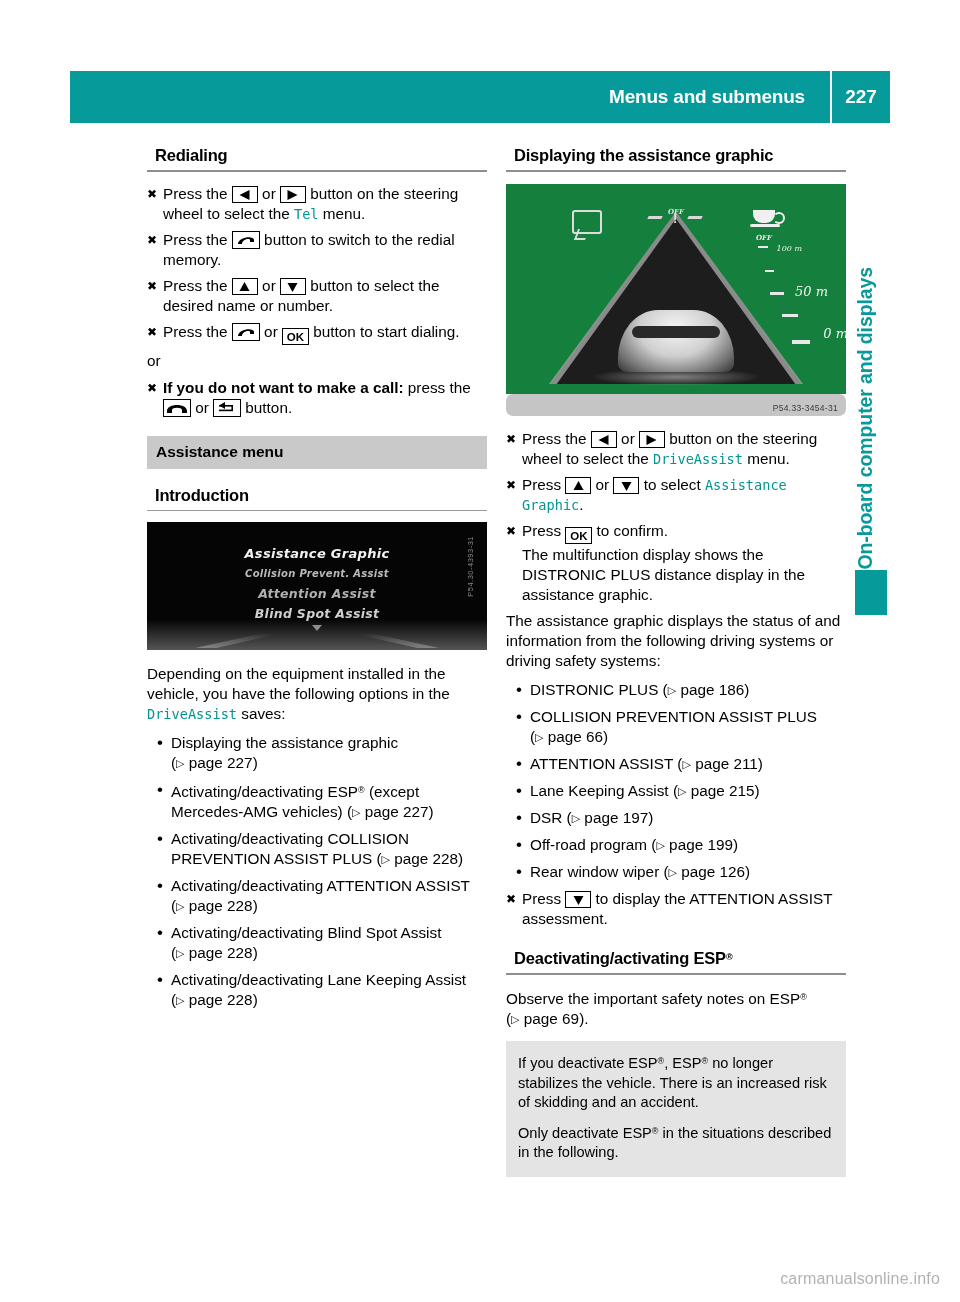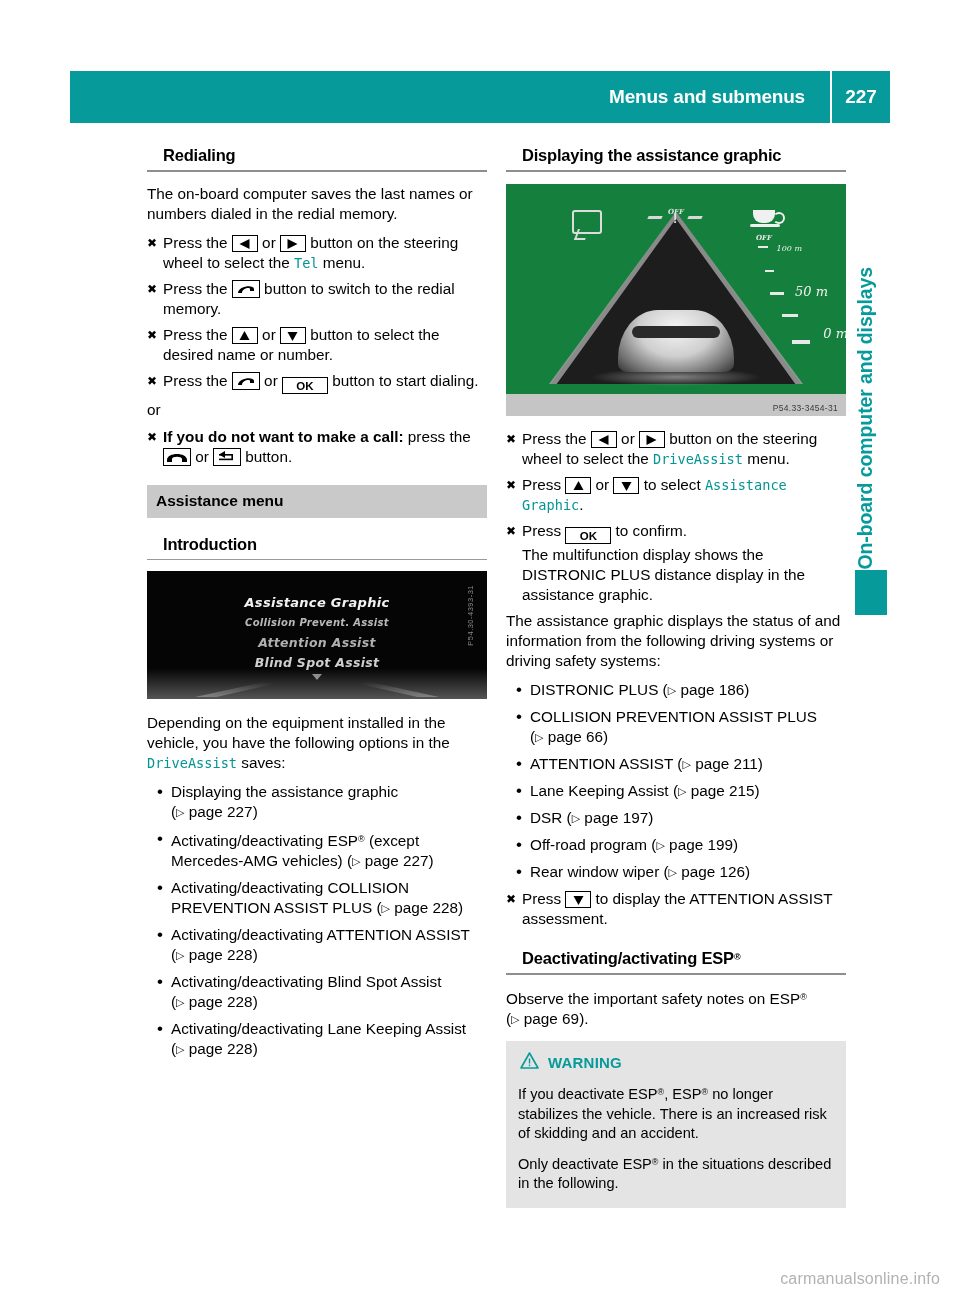--- a/index.html
+++ b/index.html
@@ -49,21 +49,21 @@
 
   
   .col{
     position:absolute; top:145px; width:340px;
     font-size:15.3px; line-height:20px;
   }
   .col-left{ left:147px; }
   .col-right{ left:506px; }
 
   h2.section-head{
-    font-size:16.5px; font-weight:bold; margin:0 0 5px 16px;
+    font-size:16.5px; font-weight:bold; margin:0 0 5px 8px;
     letter-spacing:-0.2px;
   }
   .rule{ height:2px; background:#8e8e8e; margin:0 0 12px 0; }
   .rule-thin{ height:1px; background:#9a9a9a; margin:0 0 11px 0; }
 
   p.para{ margin:0 0 9px 0; }
 
   
   .grey-head{
     background:#c9c9c9; padding:6px 9px 7px 9px;
@@ -105,21 +105,21 @@
     border:1.6px solid #000;
     background:#fff;
     vertical-align:-4px;
     text-align:center;
     line-height:1;
     box-sizing:border-box;
   }
   .key-arrow{ width:26px; height:17px; padding-top:2px; }
   .key-arrow svg{ display:block; margin:0 auto; }
   .key-ok{
-    width:46px; height:17px; font-size:11.5px; font-weight:600;
+    width:27px; height:17px; font-size:11.5px; font-weight:600;
     padding-top:3px; font-family:"Liberation Sans", sans-serif;
   }
   .key-ico{ width:28px; height:18px; padding-top:1px; }
   .key-ico svg{ display:block; margin:0 auto; }
 
   
   .pref{ white-space:nowrap; }
   .tri{ font-size:11px; vertical-align:1px; }
 
   sup.reg{ font-size:9px; vertical-align:4px; }
@@ -169,20 +169,21 @@
     width:340px; height:232px; margin:0 0 13px 0; position:relative;
     background:#ffffff;
   }
   .fig2-img{
     position:absolute; left:0; top:0; width:340px; height:210px;
     background:#15803d; overflow:hidden;
   }
   .fig2-cap{
     position:absolute; left:0; bottom:0; width:340px; height:22px;
     background:#c5c5c5;
+    border-radius:7px;
   }
   .fig2-cap span{
     position:absolute; right:8px; top:4px;
     font-size:8.5px; color:#3a3a3a; letter-spacing:0.3px;
   }
   .road-tri{
     position:absolute; left:50%; top:28px; margin-left:-125px;
     width:250px; height:172px;
     background:#1d1d1d;
     clip-path:polygon(50% 0%, 100% 100%, 0% 100%);
@@ -301,21 +302,20 @@
 <div class="side-tab">
   <div class="side-tab-text">On-board computer and displays</div>
 </div>
 <div class="side-marker"></div>
 
 <div class="col col-left">
 
   <h2 class="section-head">Redialing</h2>
   <div class="rule"></div>
 
-  <p class="para">The on-board computer saves the last names or numbers dialed in the redial memory.</p>
 
   <div id="left-steps">
       <div class="step">
         <div class="step-bullet">✖</div>
         <div class="step-body">Press the <span class="key key-arrow"><svg width="13" height="12" viewBox="0 0 12 12">
               <path d="M11 1 L1 6 L11 11 Z" fill="#000"></path>
             </svg></span> or <span class="key key-arrow"><svg width="13" height="12" viewBox="0 0 12 12">
               <path d="M1 1 L11 6 L1 11 Z" fill="#000"></path>
             </svg></span> button on the steering wheel to select the <span class="menu-name">Tel</span> menu.</div>
       </div>
@@ -518,28 +518,18 @@
             </svg></span> to display the ATTENTION ASSIST assessment.</div>
       </div>
     </div>
 
   <h2 class="section-head" style="margin-top:18px;">Deactivating/activating ESP<sup class="reg">®</sup></h2>
   <div class="rule"></div>
 
   <p class="para"><span>Observe the important safety notes on ESP<sup class="reg">®</sup> (</span><span class="pref"><span class="tri">▷</span> page 69</span><span>).</span></p>
 
   <div class="warn-box">
-    <div class="warn-head">
-      <span class="warn-ico">
-        <svg width="19" height="17" viewBox="0 0 19 17">
-          <path d="M9.5 1 L18 16 L1 16 Z" fill="none" stroke="#079a9a" stroke-width="1.6" stroke-linejoin="round"></path>
-          <rect x="8.8" y="6.5" width="1.4" height="5" fill="#079a9a"></rect>
-          <rect x="8.8" y="12.6" width="1.4" height="1.5" fill="#079a9a"></rect>
-        </svg>
-      </span>
-      <span class="warn-title">WARNING</span>
-    </div>
     <p>If you deactivate ESP<sup class="reg">®</sup>, ESP<sup class="reg">®</sup> no longer stabilizes the vehicle. There is an increased risk of skidding and an accident.</p>
     <p>Only deactivate ESP<sup class="reg">®</sup> in the situations described in the following.</p>
   </div>
 </div>
 
 <div class="watermark">carmanualsonline.info</div>
 
 </body></html>

